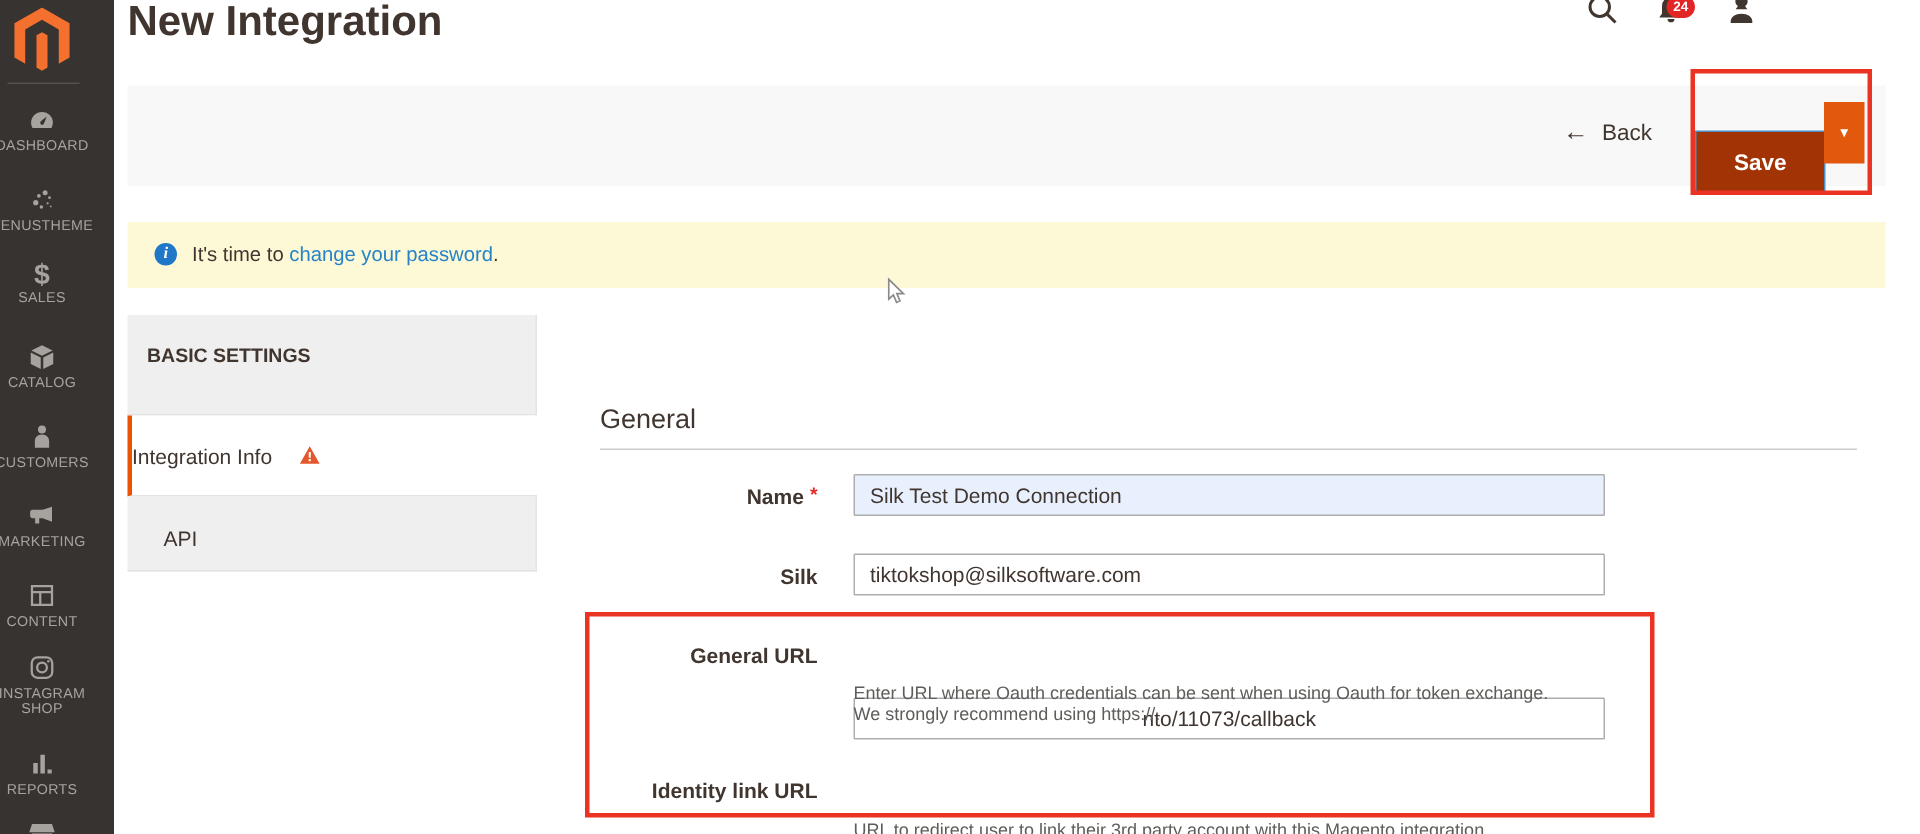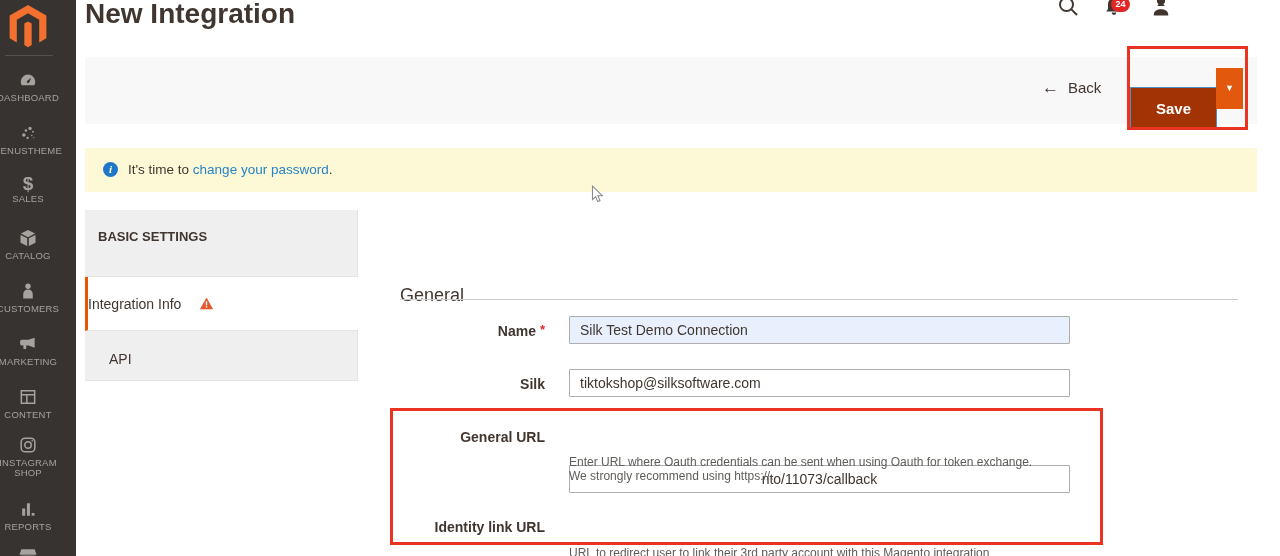--- a/index.html
+++ b/index.html
@@ -49,21 +49,21 @@
   .panel-header{height:67px;background:var(--panel_gray);border-bottom:1px solid var(--line);border-right:1px solid var(--line);
     font-size:13px;font-weight:bold;color:var(--ink);line-height:53px;padding-left:13px;}
   .panel-item{position:relative;font-size:14px;color:var(--ink);cursor:pointer;}
   .panel-item.active{height:54px;background:#fff;border-left:3px solid var(--accent);border-bottom:1px solid var(--line);
     line-height:54px;padding-left:0;}
   .panel-item.idle{height:50px;background:var(--panel_gray);border-right:1px solid var(--line);border-bottom:1px solid var(--line);
     line-height:57px;padding-left:24px;}
   .warn{display:inline-block;width:15px;height:14px;margin-left:14px;vertical-align:-2px;}
 
   
-  .section-title{position:absolute;left:400px;top:269px;font-size:18px;color:var(--ink);margin-top:16px;}
+  .section-title{position:absolute;left:400px;top:269px;font-size:18px;color:var(--ink);}
   .section-rule{position:absolute;left:400px;top:299px;width:838px;height:1px;background:#ccc;}
   .f-label{position:absolute;width:145px;text-align:right;font-size:14px;font-weight:bold;color:var(--ink);}
   .req{color:#e02b27;font-style:normal;font-size:13px;margin-left:4px;position:relative;top:-2px;}
   .f-input{position:absolute;left:569px;width:501px;height:28px;border:1px solid #adadad;border-radius:1px;
     font-family:"Liberation Sans",sans-serif;font-size:14px;color:var(--ink);padding:0 10px;background:#fff;}
   .f-input.autofill{background:#e8f0fe;}
   .f-input.center{text-align:center;margin-top:43px;}
   .f-note{position:absolute;left:569px;width:480px;font-size:12px;line-height:1.18;color:var(--note);}
 
   

